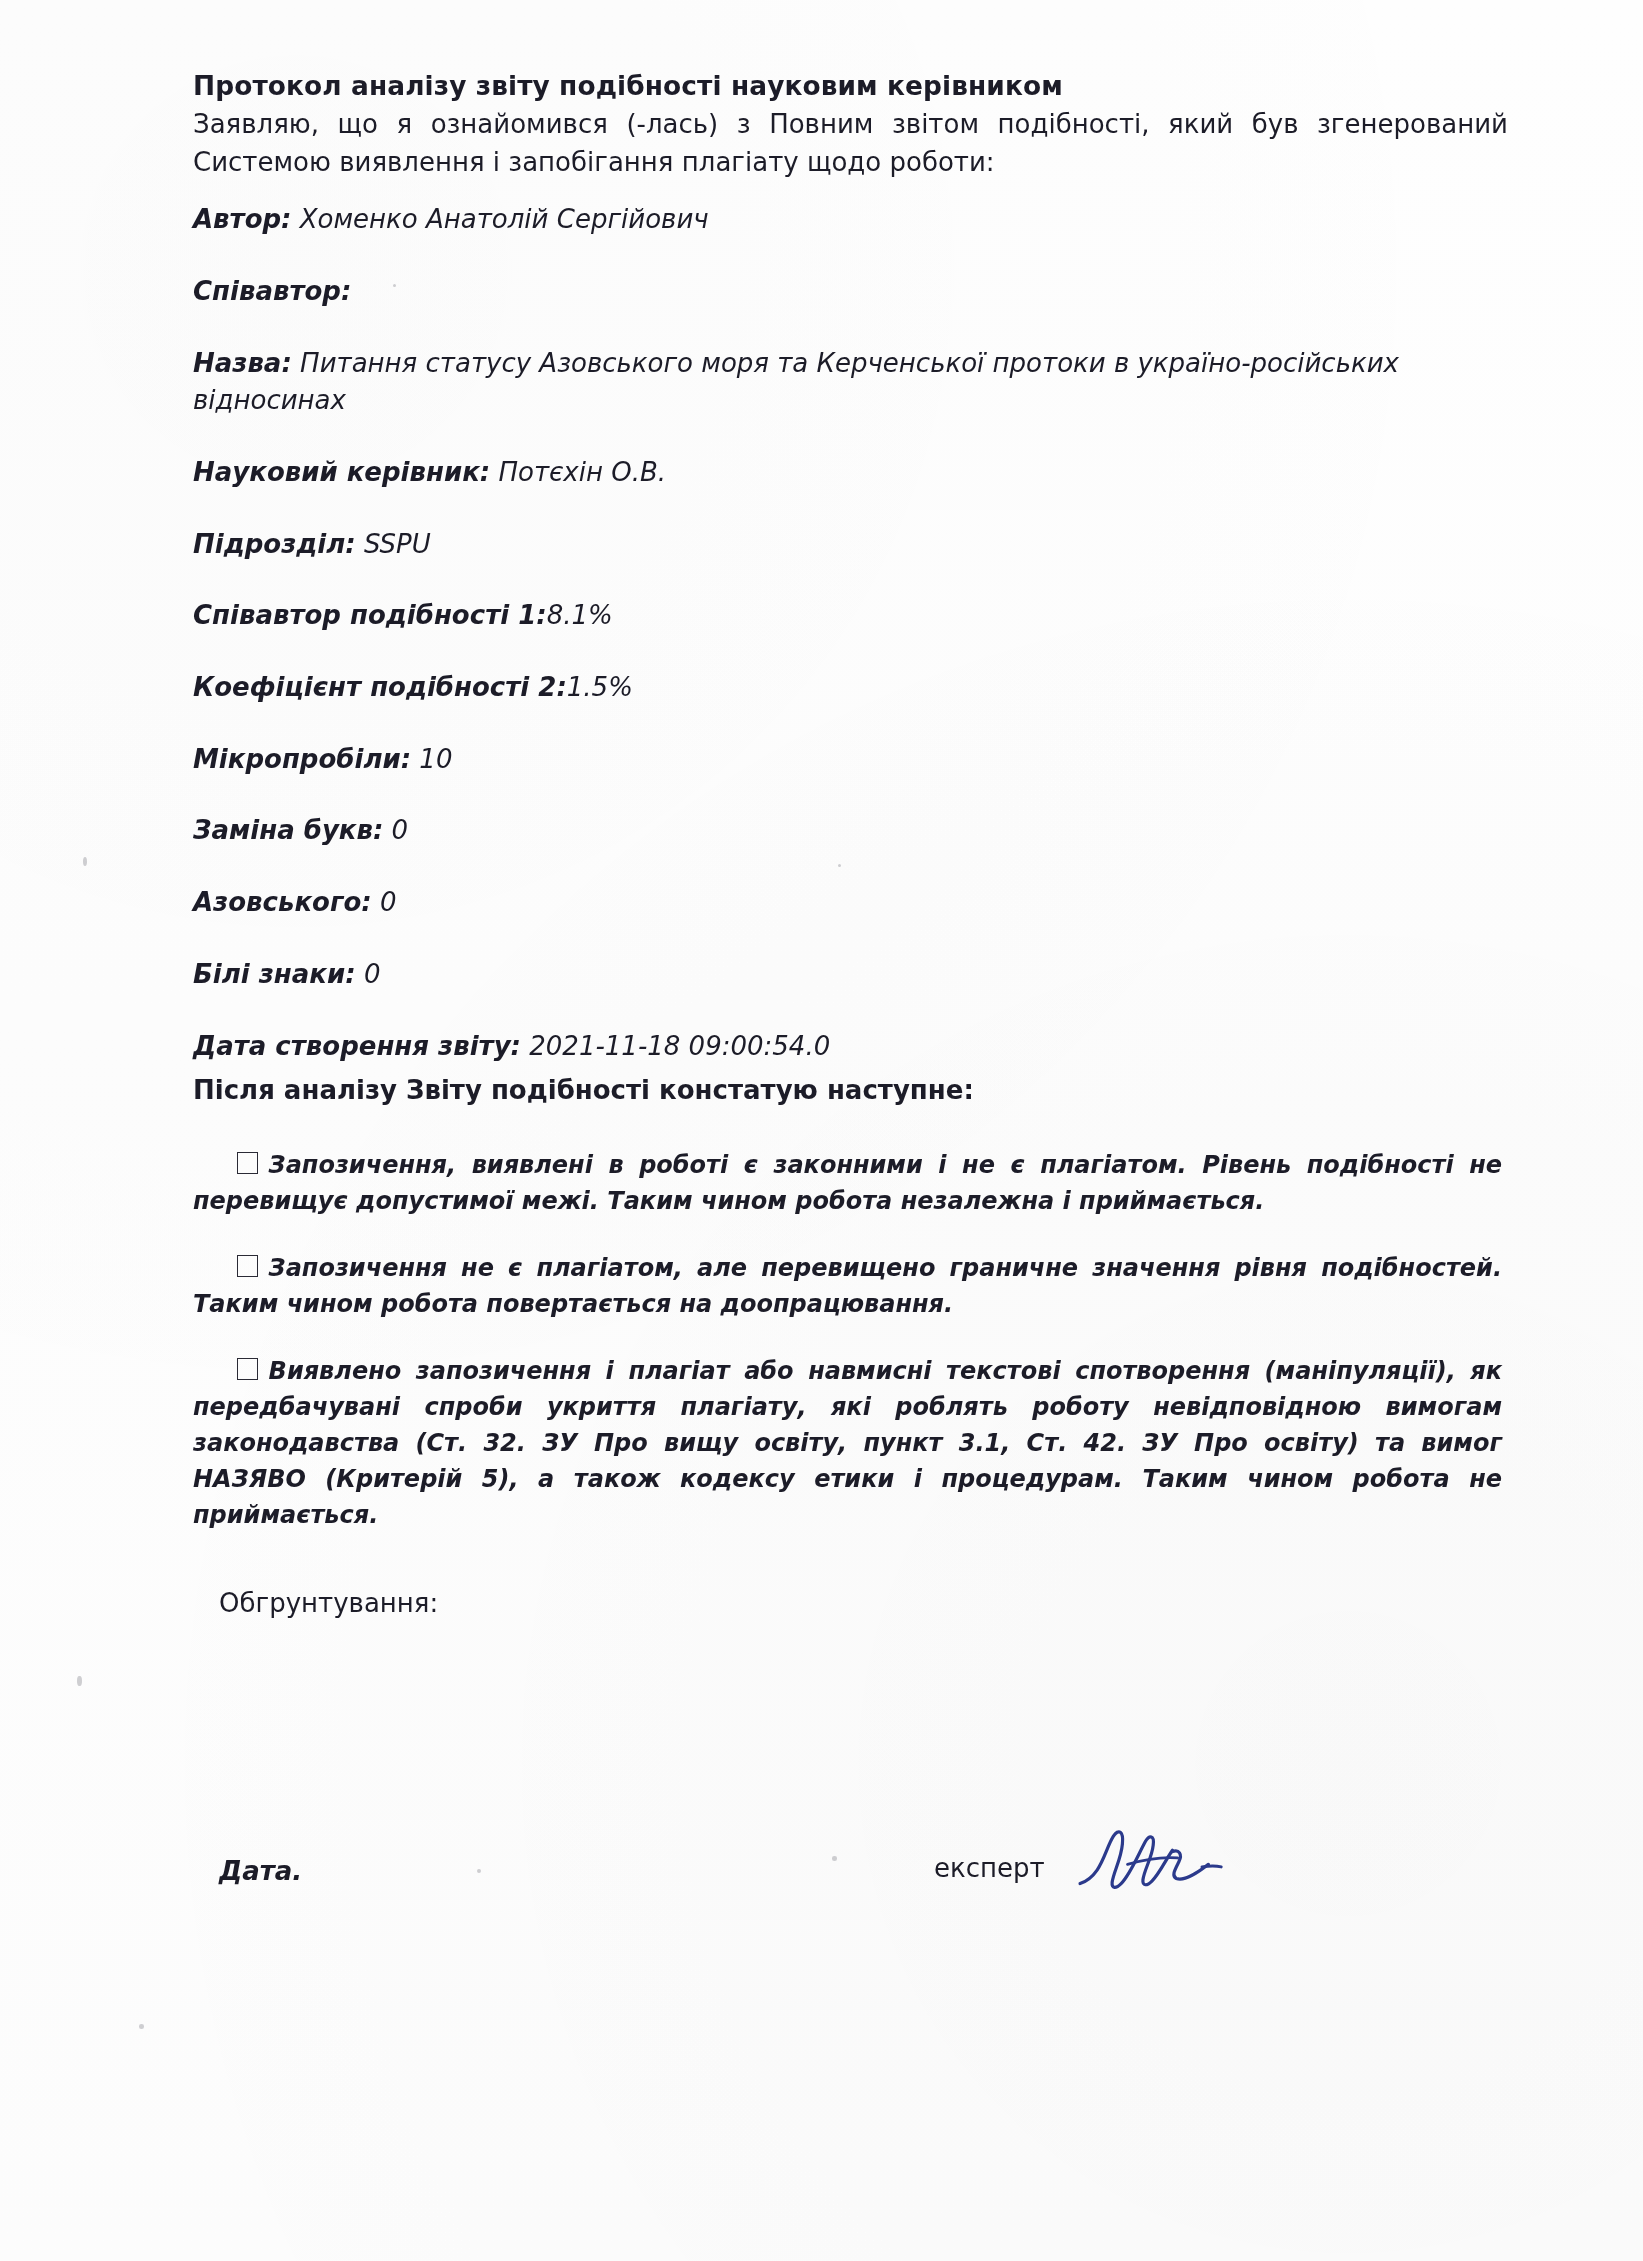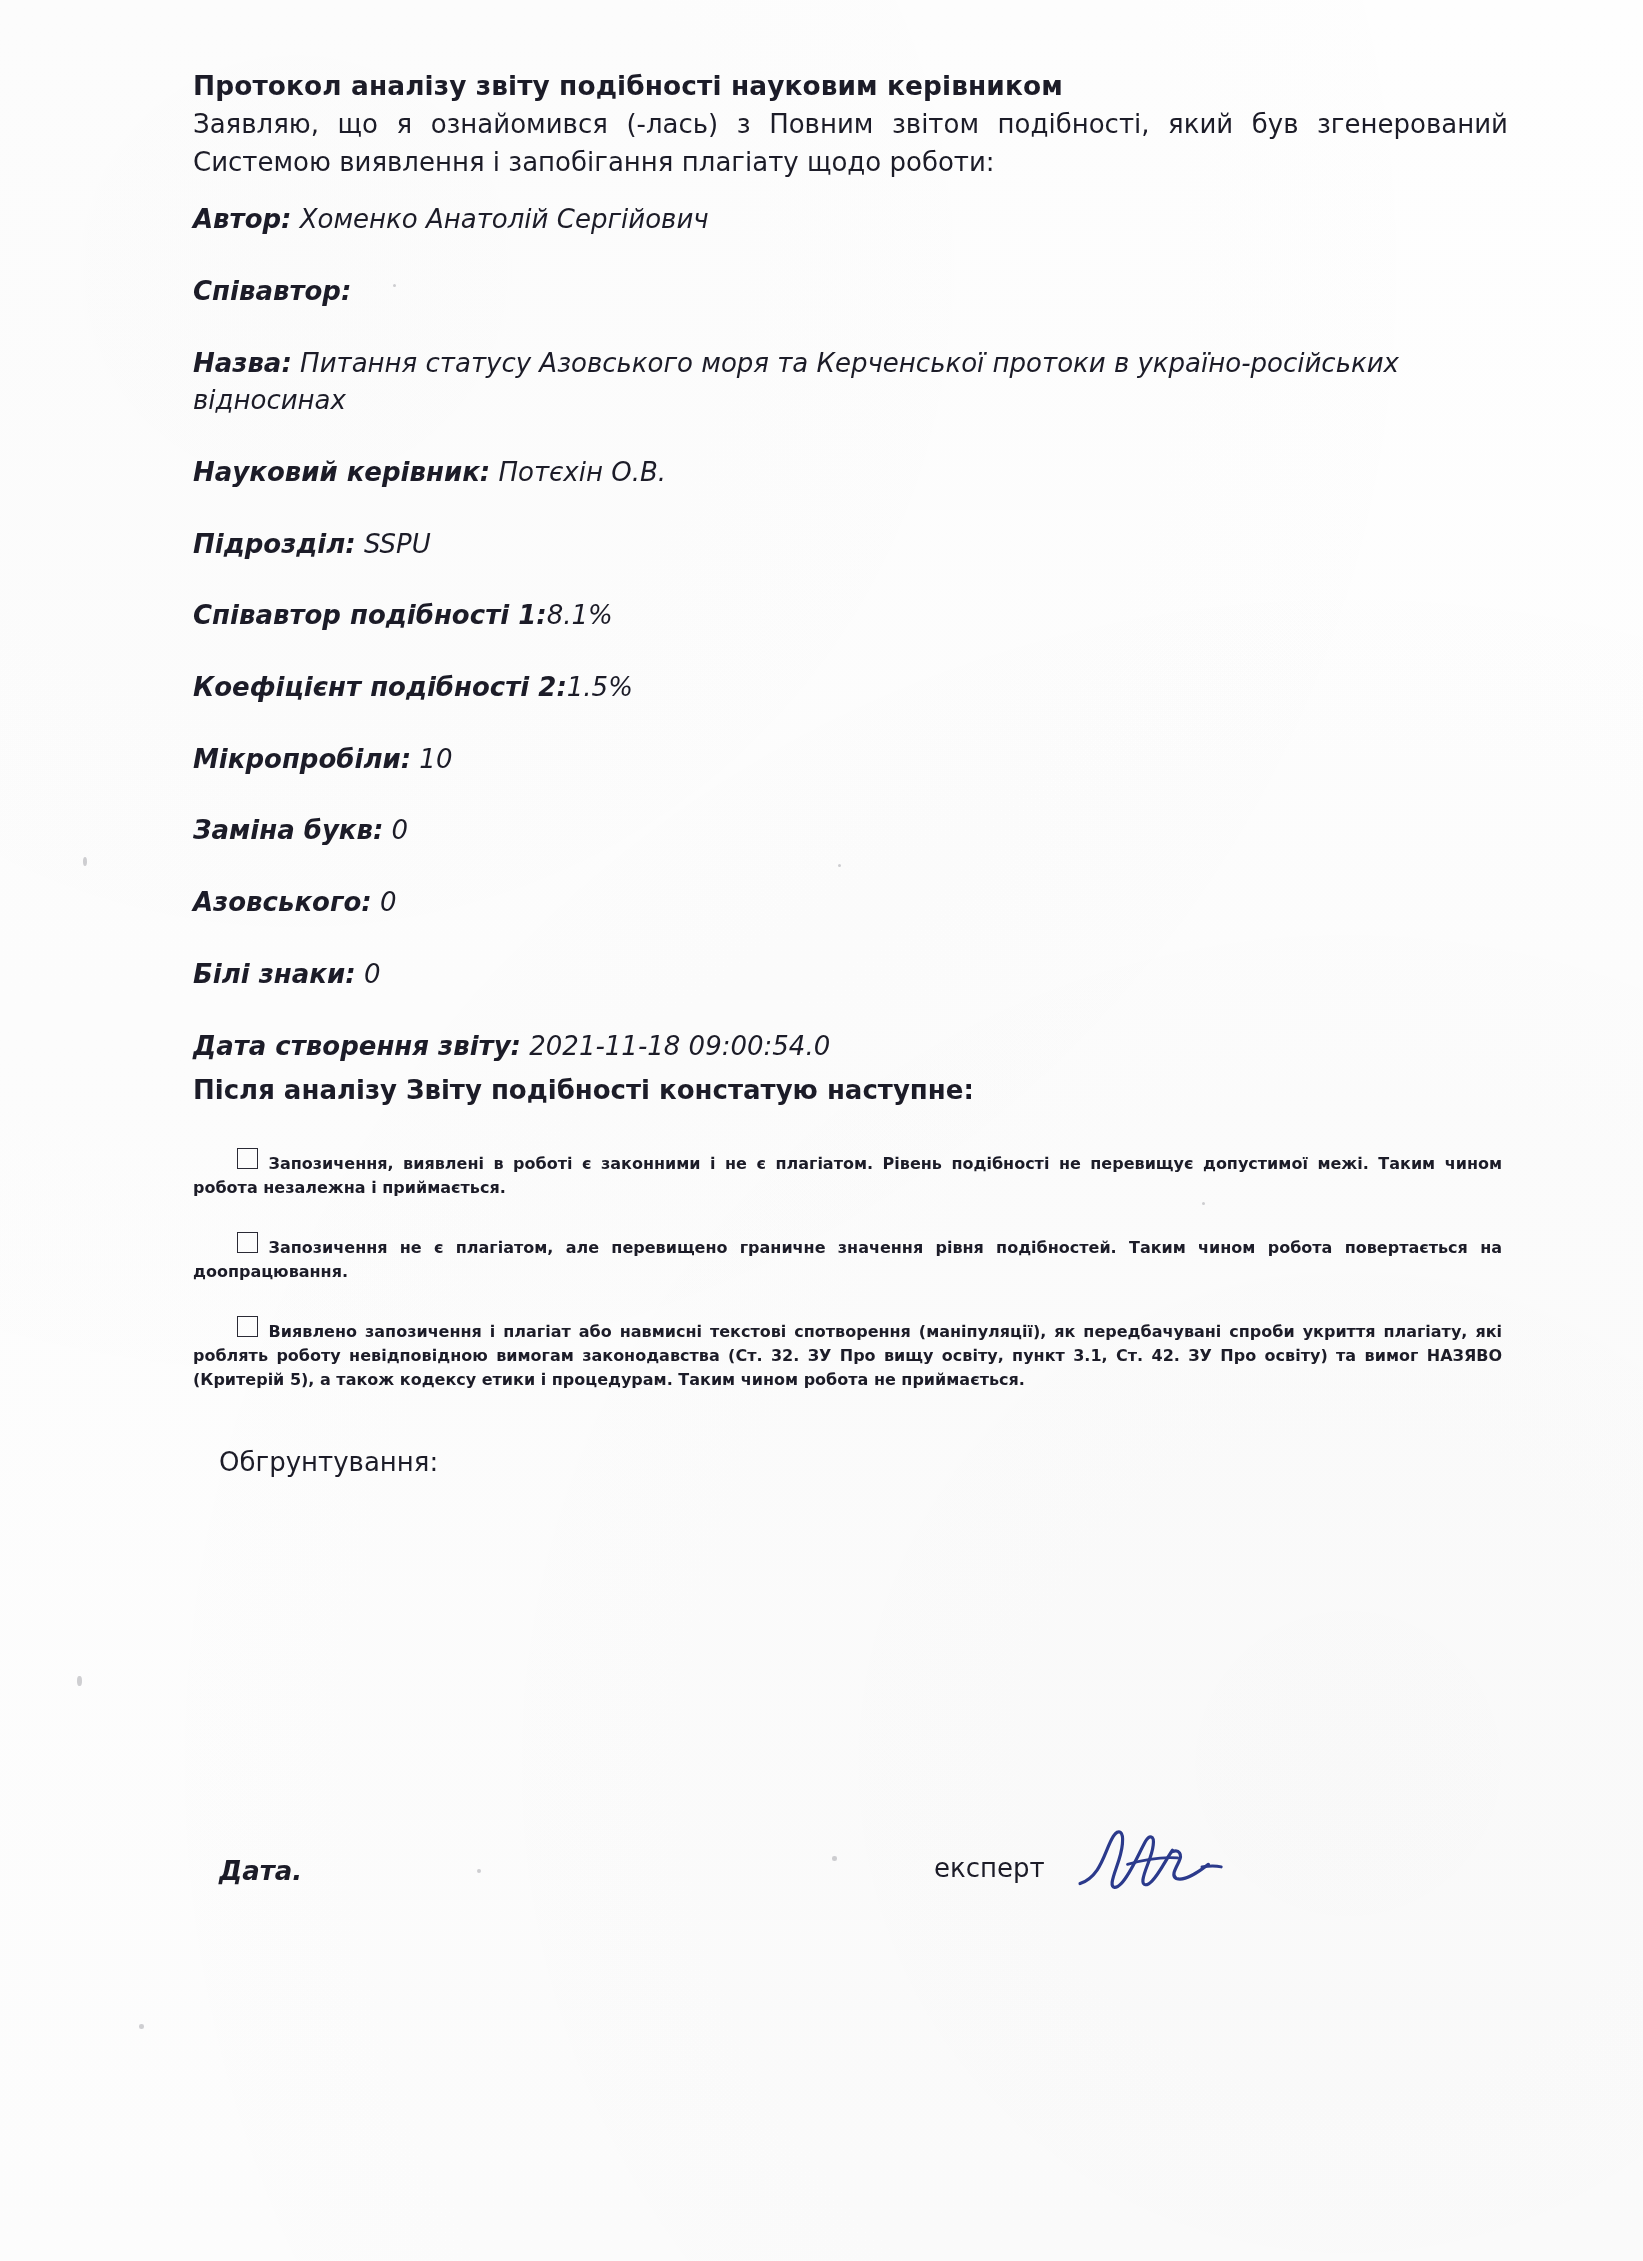--- a/index.html
+++ b/index.html
@@ -70,27 +70,28 @@
   }
 
   .after-line {
     font-size: 26px;
     font-weight: 700;
     line-height: 1.45;
     margin: 7px 0 37px 0;
   }
 
   .statement {
-    font-size: 16px;
+    font-size: 24px;
     font-weight: 700;
     line-height: 1.5;
     margin: 0 18px 31px 0;
     text-align: justify;
     max-width: 1309px;
     position: relative;
+    font-style: italic;
   }
   .statement .cb {
     display: inline-block;
     width: 19.3px;
     height: 19.3px;
     border: 1.9px solid #2a2a35;
     margin-right: 10.3px;
     vertical-align: 0.6px;
     position: relative;
     top: 1.3px;

